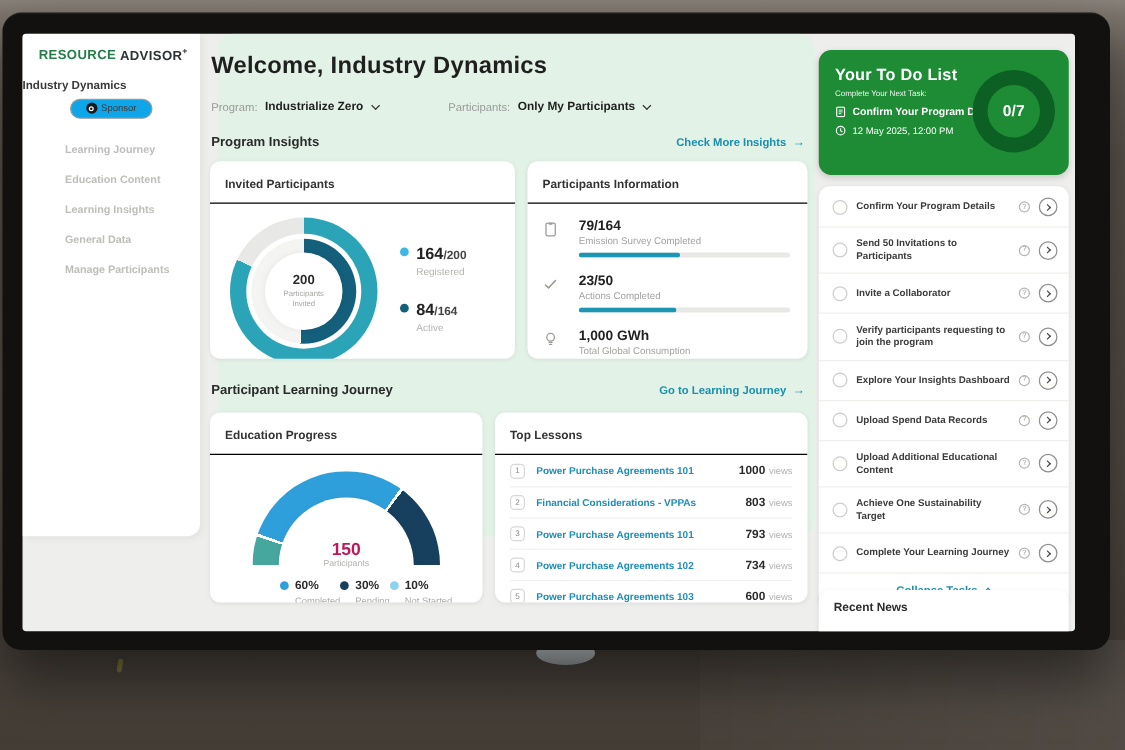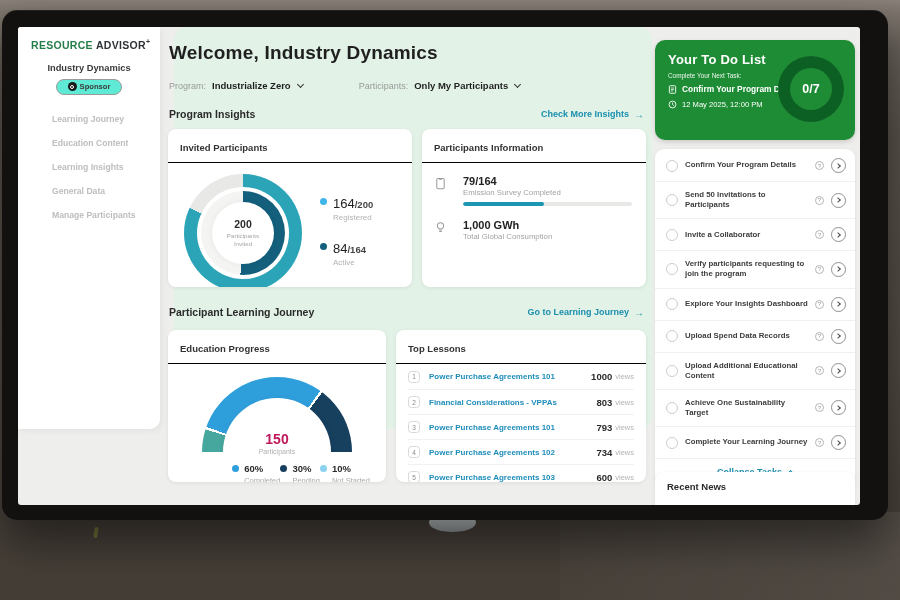--- a/index.html
+++ b/index.html
@@ -23,24 +23,24 @@
     box-shadow:0 22px 45px rgba(0,0,0,.5), inset 0 1px 0 rgba(255,255,255,.07); }
   .screen { position:absolute; left:16px; top:17px; right:28px; bottom:15px;
     background:#eeeeec; border-radius:3px; overflow:hidden; }
 
   
   .sidebar { position:absolute; left:0; top:0; width:142px; height:402px; background:#fff;
     border-radius:0 0 10px 0; box-shadow:2px 2px 6px rgba(0,0,0,.05); }
   .logo { padding:11px 0 0 13px; font-size:10.5px; font-weight:800; letter-spacing:.3px; white-space:nowrap; }
   .lg1 { color:#267d4a; } .lg2 { color:#2e3337; margin-left:3px; }
   .lgp { color:#2e3337; font-size:7px; vertical-align:super; }
-  .org { text-align:center; font-size:9.3px; font-weight:700; color:#3a3a3a; margin-top:12px; }
+  .org { font-size:9.3px; font-weight:700; color:#3a3a3a; margin-top:12px; }
   .badge { margin:6px auto 0; width:66px; height:16px; border:1px solid #9a9a98; border-radius:9px;
     display:flex; align-items:center; justify-content:center; gap:3px;
-    font-size:7.6px; font-weight:700; color:#3a3a3a; background:#5eead4; }
+    font-size:7.6px; font-weight:400; color:#3a3a3a; background:#0ea5e9; }
   .badge-ic { width:9px; height:9px; border-radius:50%; background:#17191b; position:relative; flex:none; }
   .badge-ic::after { content:""; position:absolute; inset:2.5px; border-radius:50%; border:1px solid #fff; }
   nav { margin-top:12px; display:flex; flex-direction:column; }
   .nitem { display:flex; align-items:center; gap:8px; height:24px; padding-left:13px; cursor:pointer; }
   .nitem .nicon { width:13px; height:13px; flex:none; display:flex; }
   .nitem.main .nlabel { font-size:9.3px; font-weight:700; color:#3a3a3a; white-space:nowrap; }
   .nitem.sub { padding-left:34px; }
   .nitem.sub .nlabel { font-size:8.6px; font-weight:600; color:#bdbdbb; white-space:nowrap; }
   .nitem.active { background:#e2f2e7; margin:0 6px; padding-left:7px; border-radius:13px; }
 
@@ -71,21 +71,21 @@
   .d-outer { inset:0; }
   .d-hole1 { inset:13px; background:#fff; }
   .d-inner { inset:17px; }
   .d-hole2 { inset:28px; background:#fff; box-shadow:0 0 6px rgba(0,0,0,.06); }
   .d-center { inset:28px; display:flex; flex-direction:column; align-items:center; justify-content:center; text-align:center; }
   .d-val { font-size:10.5px; font-weight:800; color:#2b2b2b; }
   .d-lab { font-size:6.2px; color:#a5a5a3; line-height:1.3; margin-top:2px; padding:0 8px; }
   .ip-legend { margin-left:18px; margin-top:20px; display:flex; flex-direction:column; gap:17px; }
   .lg-item { display:flex; gap:6px; }
   .dot { width:7px; height:7px; border-radius:50%; margin-top:4px; flex:none; }
-  .lg-val { font-size:13px; font-weight:400; color:#222; }
+  .lg-val { font-size:13px; font-weight:700; color:#222; }
   .lg-tot { font-size:9.5px; font-weight:700; color:#444; }
   .lg-lab { font-size:8px; color:#b2b2b0; margin-top:1px; }
 
   
   #card-pinfo { left:254px; top:102px; width:224px; height:158px; }
   .pi-body { padding:12px 14px 0 12px; display:flex; flex-direction:column; gap:13px; }
   .pi-row { display:flex; gap:16px; }
   .pi-ic { width:13px; height:13px; flex:none; margin-top:2px; display:flex; }
   .pi-content { flex:1; }
   .pi-val { font-size:11px; font-weight:800; color:#222; }
@@ -96,21 +96,21 @@
   
   #card-edu { left:0; top:303px; width:218px; height:152px; }
   .gauge-wrap { position:relative; width:150px; margin:13px auto 0; }
   .gauge { width:150px; height:75px; overflow:hidden; position:relative; }
   .g-arc { position:absolute; left:0; top:0; width:150px; height:150px; border-radius:50%; }
   .g-hole { position:absolute; left:21px; top:21px; width:108px; height:108px; border-radius:50%;
     background:#fff; box-shadow:0 0 6px rgba(0,0,0,.05); }
   .g-center { position:absolute; left:0; right:0; bottom:-3px; text-align:center; }
   .g-val { font-size:14px; font-weight:800; color:#be185d; }
   .g-lab { font-size:7px; color:#b0b0ae; margin-top:1px; }
-  .g-legend { display:flex; justify-content:center; padding:11px 8px 0;margin-left:48px; }
+  .g-legend { display:flex; justify-content:flex-start; padding:11px 8px 0;margin-left:48px; }
   .g-li .row1 { display:flex; align-items:center; gap:5px; }
   .g-li .row1 .dot { margin-top:0; }
   .g-pct { font-size:9.5px; font-weight:800; color:#2b2b2b; }
   .g-llab { font-size:7.5px; color:#aaaaa8; margin:2px 0 0 12px; }
 
   
   #card-lessons { left:228px; top:303px; width:250px; height:152px; }
   .tl-body { padding:0 12px; }
   .lesson { display:flex; align-items:center; height:25px; border-top:1px solid #f1f1ef; }
   .lesson:first-child { border-top:none; }
@@ -326,20 +326,34 @@
             <div class="pi-val">79/164</div>
             <div class="pi-lab">Emission Survey Completed</div>
             <div class="pi-bar">
                   <div class="pi-fill" style="background: rgb(27, 151, 180); width: 48%;"></div>
                 </div>
           </div>
         </div>
         <div class="pi-row">
           <span class="pi-ic">
                 <svg viewBox="0 0 14 14" width="13" height="13">
+                  <path d="M2.5 7.5 5.2 10l6-6.3" fill="none" stroke="#9a9a98" stroke-width="1.3" stroke-linecap="round" stroke-linejoin="round"></path>
+                </svg>
+              </span>
+          <div class="pi-content">
+            <div class="pi-val">23/50</div>
+            <div class="pi-lab">Actions Completed</div>
+            <div class="pi-bar">
+                  <div class="pi-fill" style="background: rgb(27, 151, 180); width: 46%;"></div>
+                </div>
+          </div>
+        </div>
+        <div class="pi-row">
+          <span class="pi-ic">
+                <svg viewBox="0 0 14 14" width="13" height="13">
                   <circle cx="7" cy="5.2" r="3.3" fill="none" stroke="#9a9a98" stroke-width="1.1"></circle>
                   <path d="M5.8 9.6h2.4M6.1 11.4h1.8" stroke="#9a9a98" stroke-width="1.1" stroke-linecap="round"></path>
                 </svg>
               </span>
           <div class="pi-content">
             <div class="pi-val">1,000 GWh</div>
             <div class="pi-lab">Total Global Consumption</div>
           </div>
         </div>
       </div>

